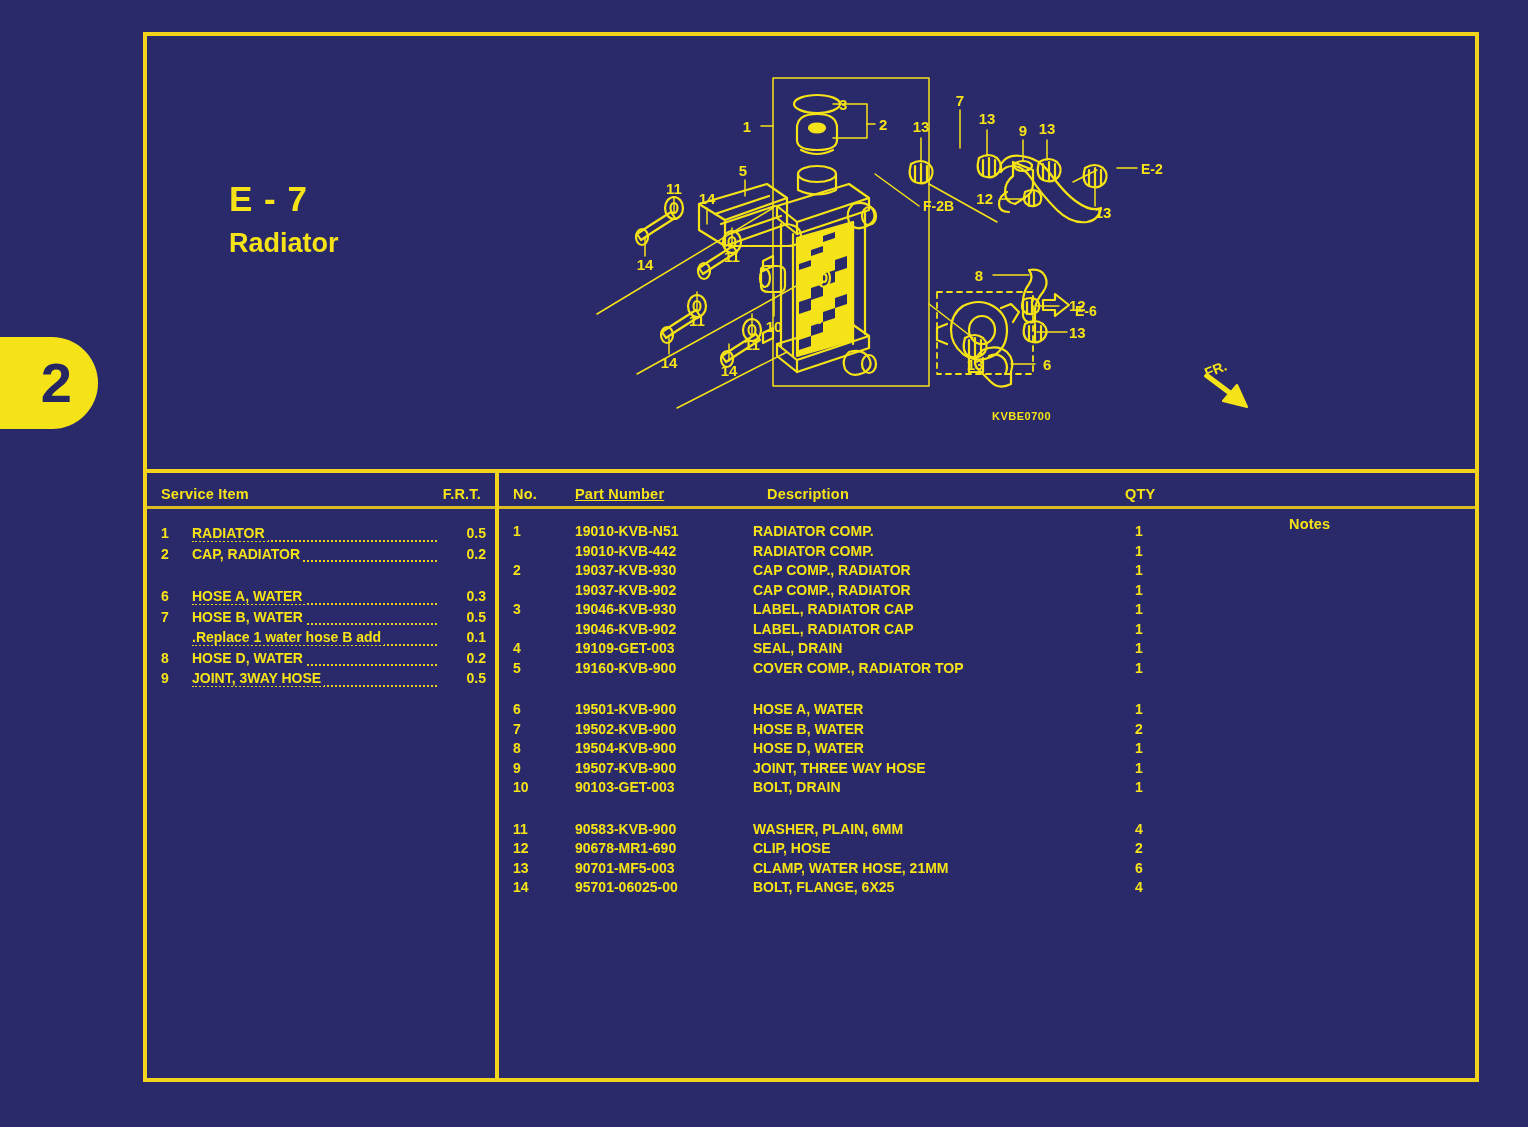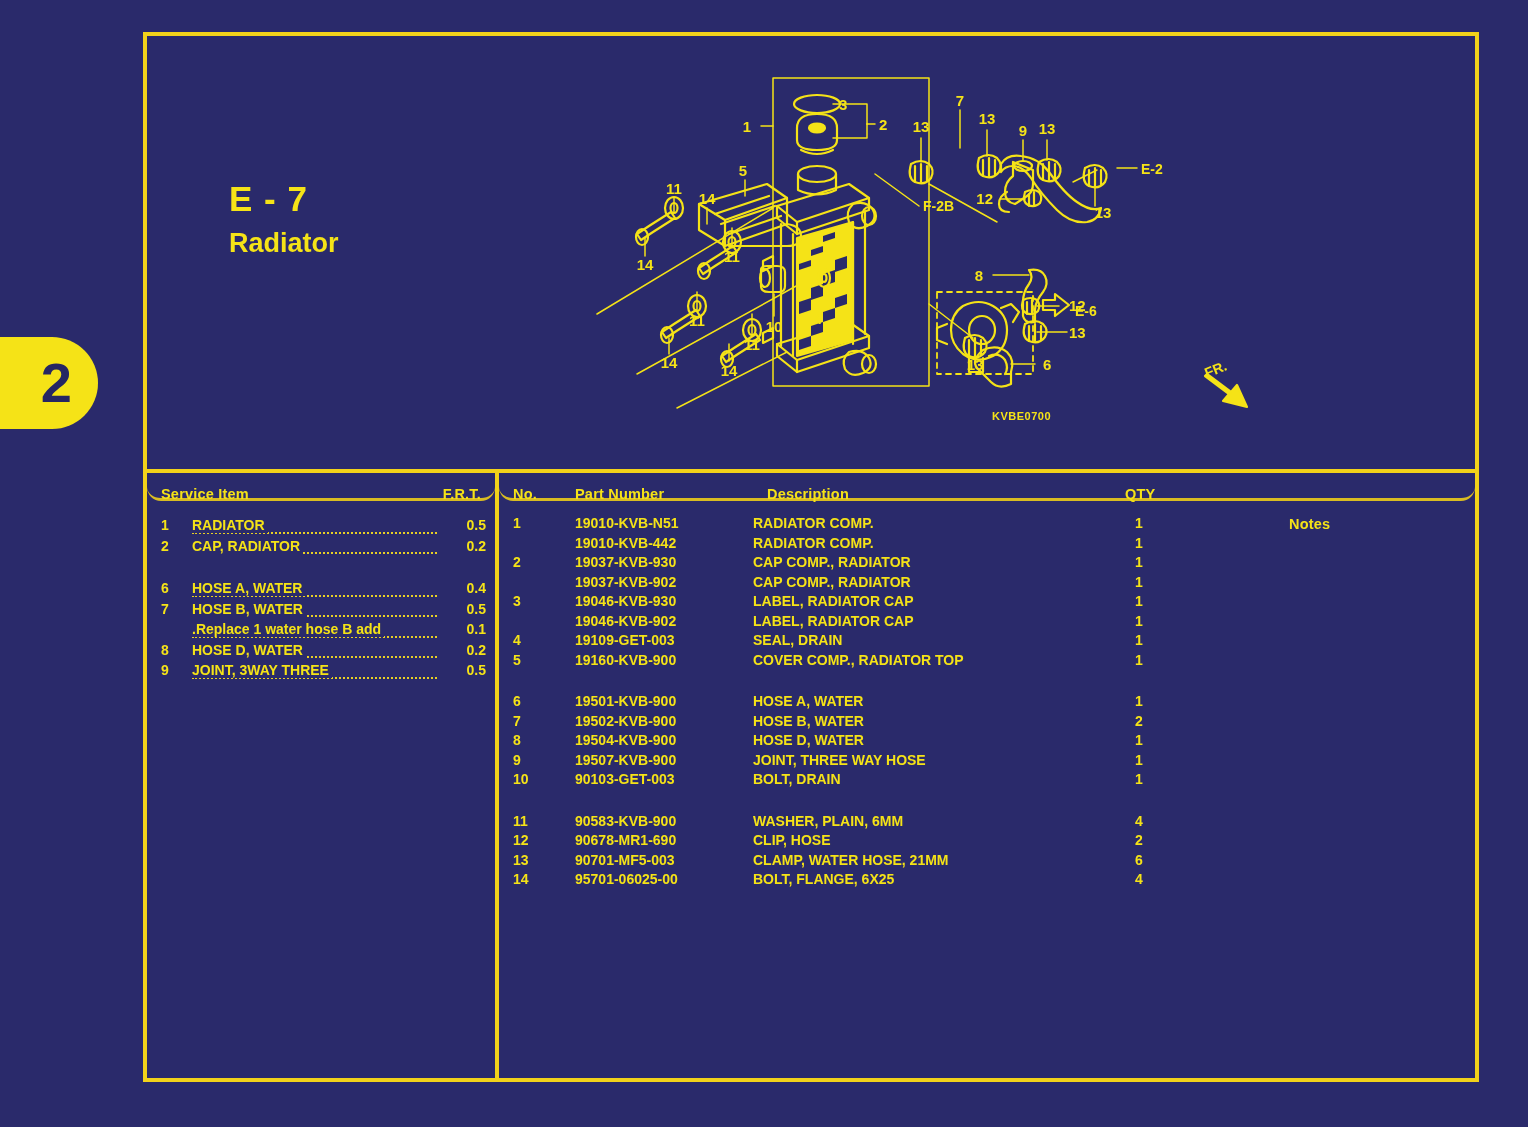--- a/index.html
+++ b/index.html
@@ -109,25 +109,24 @@
     border-right: 4px solid #f2d21a;
     box-sizing: border-box;
     position: relative;
   }
   .parts-panel {
     flex: 1;
     position: relative;
   }
 
   .thead {
-    height: 28px;
+    height: 36px;
     border-bottom: 3px solid #d9bc22;
     box-sizing: border-box;
     position: relative;
-    border-radius: 20px;
   }
   .th {
     position: absolute;
     top: 13px;
     color: #f5e317;
     font-size: 14.5px;
     font-weight: bold;
     letter-spacing: 0.2px;
   }
 
@@ -459,21 +458,21 @@
               <div class="svc-dots"></div>
               <div class="svc-no">2</div>
               <div class="svc-label"><span>CAP, RADIATOR</span></div>
               <div class="svc-frt">0.2</div>
             </div>
             <div class="svc-row spacer"></div>
             <div class="svc-row">
               <div class="svc-dots"></div>
               <div class="svc-no">6</div>
               <div class="svc-label"><span>HOSE A, WATER</span></div>
-              <div class="svc-frt">0.4</div>
+              <div class="svc-frt">0.3</div>
             </div>
             <div class="svc-row">
               <div class="svc-dots"></div>
               <div class="svc-no">7</div>
               <div class="svc-label"><span>HOSE B, WATER</span></div>
               <div class="svc-frt">0.5</div>
             </div>
             <div class="svc-row">
               <div class="svc-dots"></div>
               <div class="svc-no"></div>
@@ -482,30 +481,30 @@
             </div>
             <div class="svc-row">
               <div class="svc-dots"></div>
               <div class="svc-no">8</div>
               <div class="svc-label"><span>HOSE D, WATER</span></div>
               <div class="svc-frt">0.2</div>
             </div>
             <div class="svc-row">
               <div class="svc-dots"></div>
               <div class="svc-no">9</div>
-              <div class="svc-label"><span>JOINT, 3WAY THREE</span></div>
+              <div class="svc-label"><span>JOINT, 3WAY HOSE</span></div>
               <div class="svc-frt">0.5</div>
             </div>
           </div>
       </div>
 
       <div class="parts-panel">
         <div class="thead">
           <div class="th" style="left:14px;">No.</div>
-          <div class="th" style="left:76px;">Part Number</div>
+          <div class="th" style="left:76px;text-decoration:underline;">Part Number</div>
           <div class="th" style="left:268px;">Description</div>
           <div class="th" style="left:626px;">QTY</div>
           <div class="th" style="left:790px;margin-top:30px;">Notes</div>
         </div>
         <div class="parts-body" id="parts-body">
             <div class="parts-row">
               <div class="p-no">1</div>
               <div class="p-num">19010-KVB-N51</div>
               <div class="p-desc">RADIATOR COMP.</div>
               <div class="p-qty">1</div>

